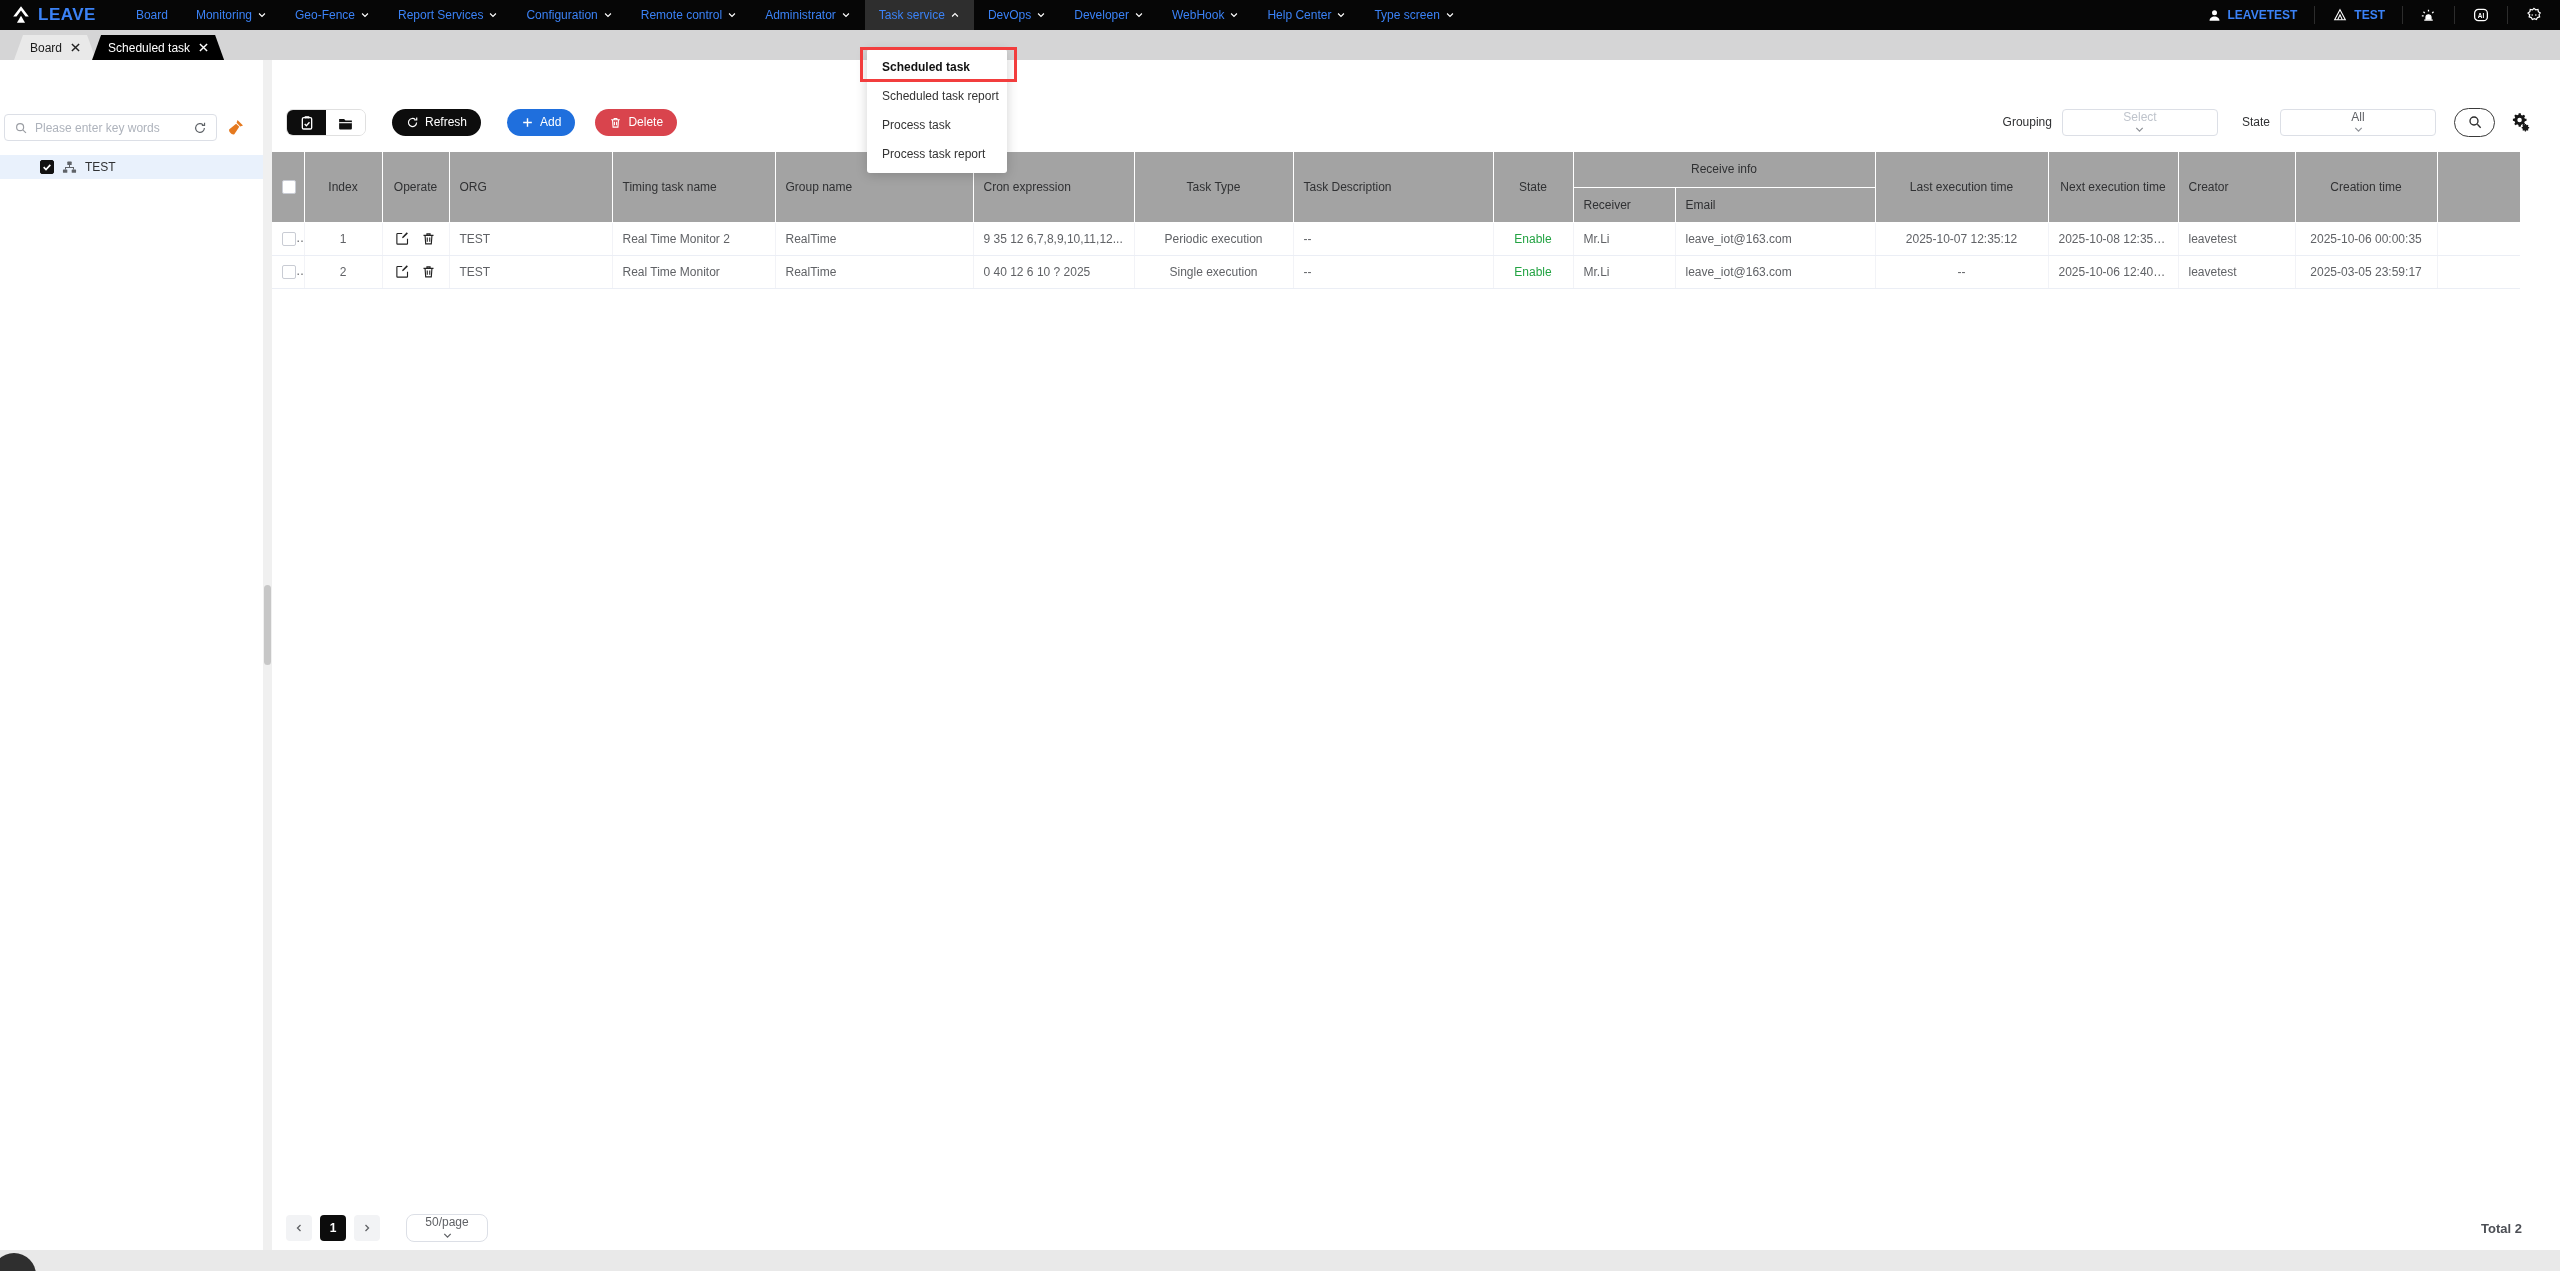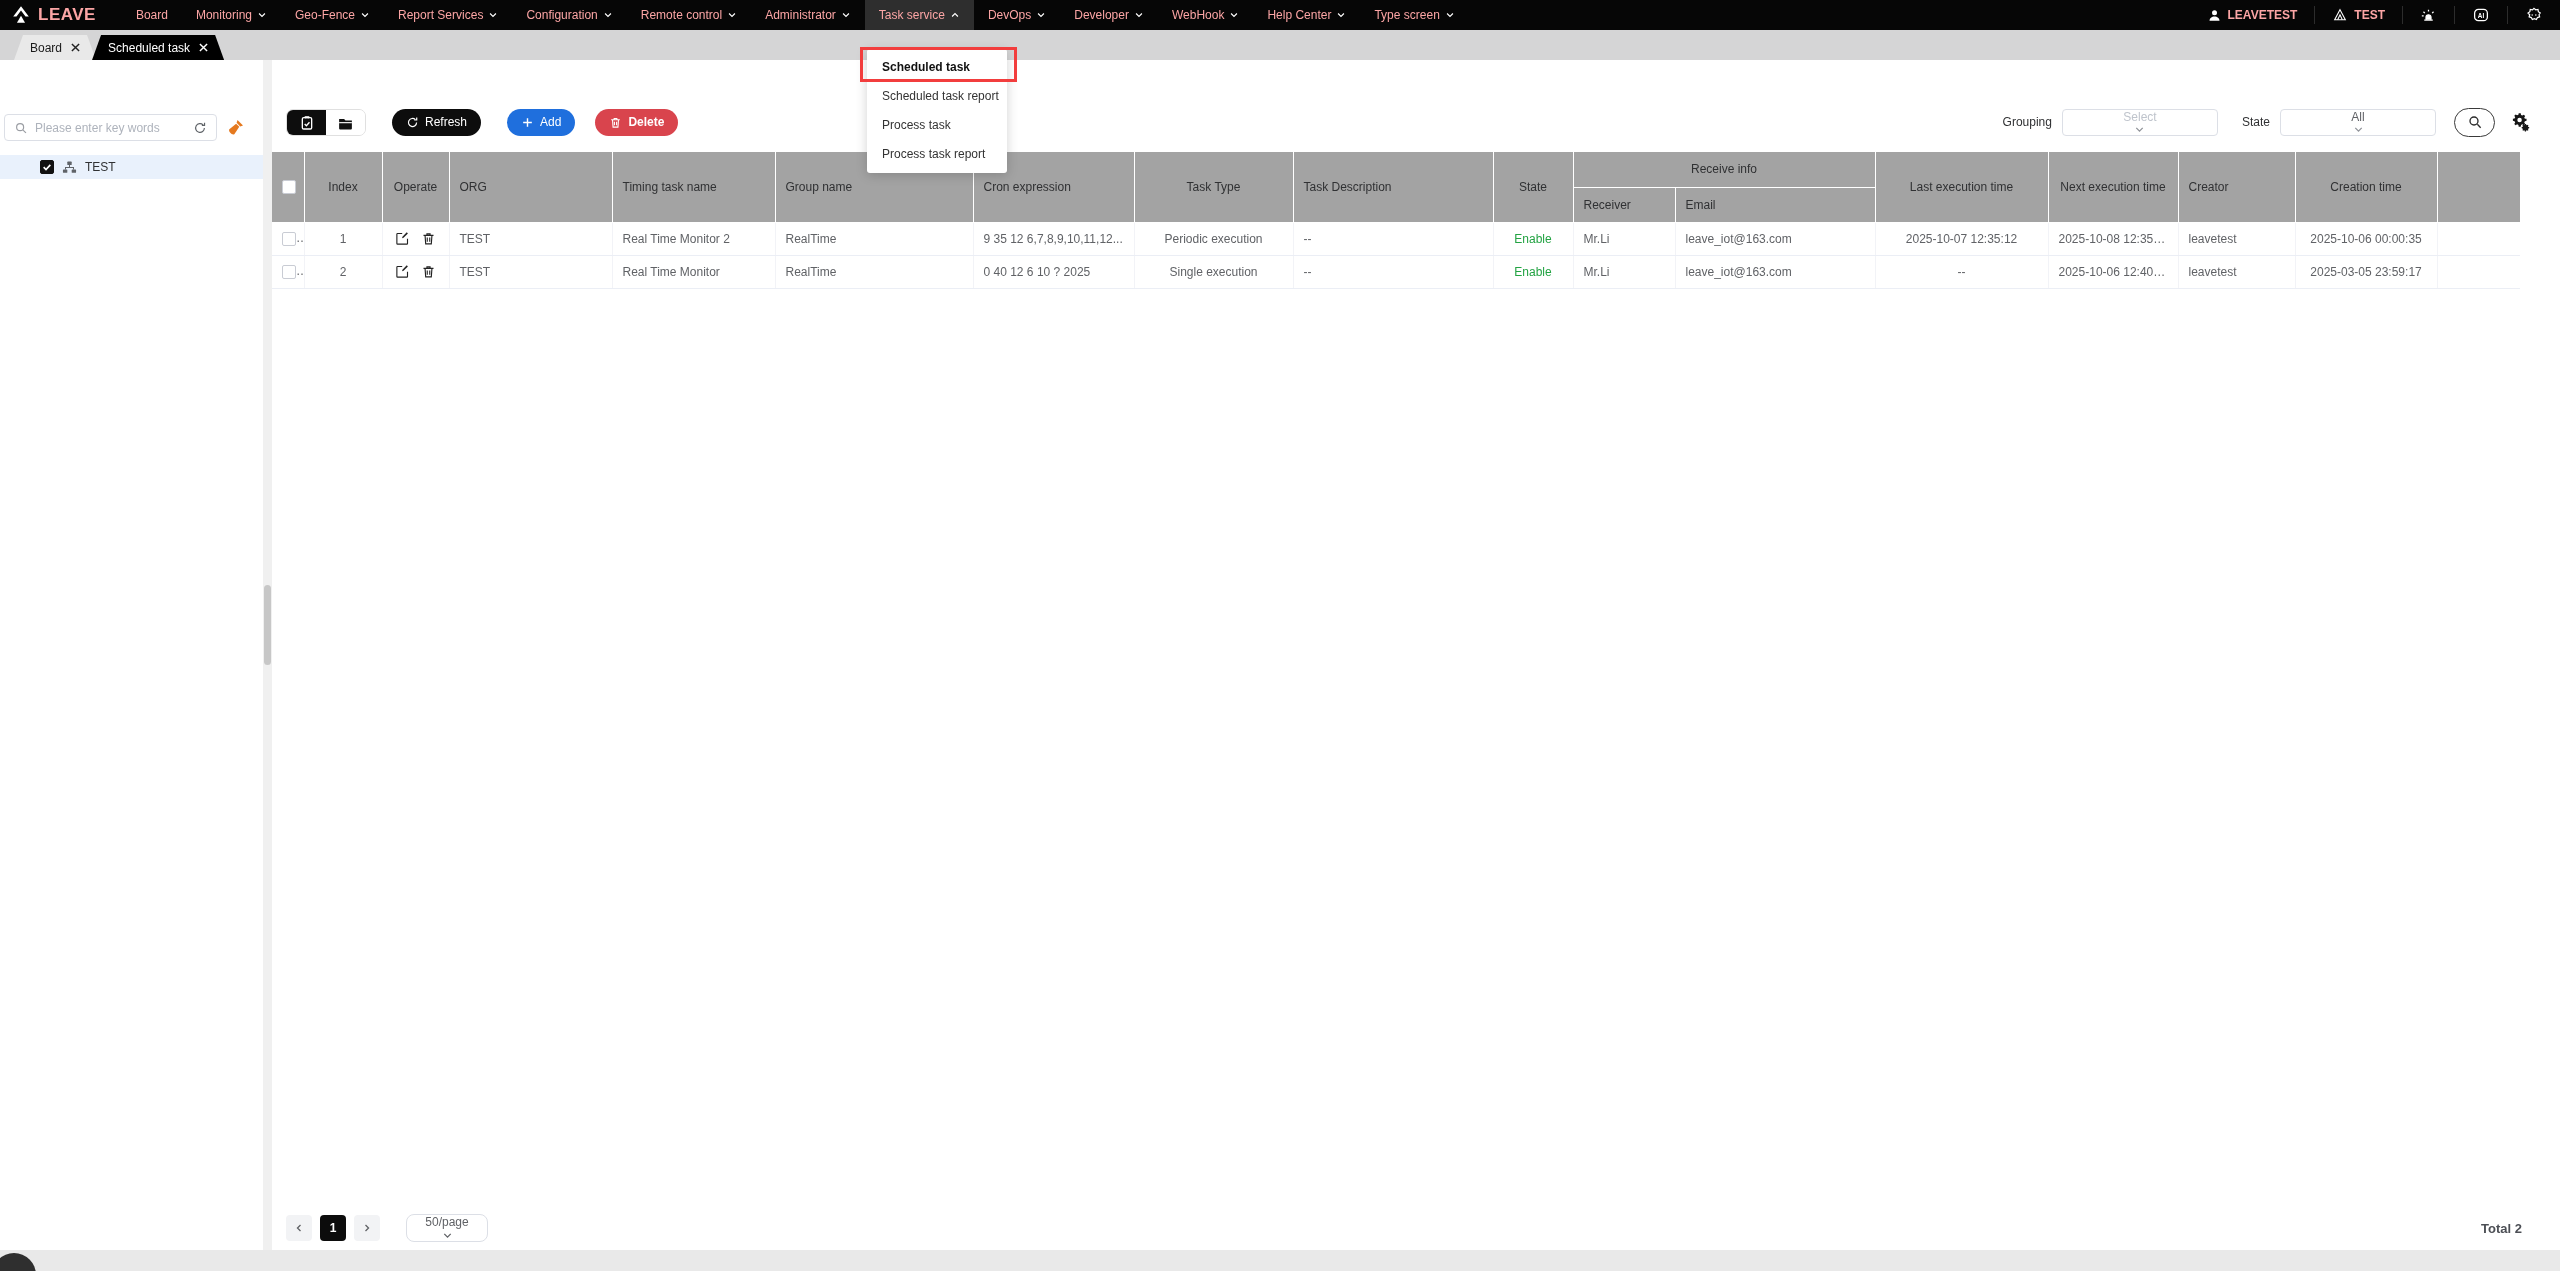--- a/index.html
+++ b/index.html
@@ -1,20 +1,20 @@
 <!DOCTYPE html>
 <html><head>
 <meta charset="utf-8">
 <style>
   * { margin:0; padding:0; box-sizing:border-box; }
   html,body { width:2560px; height:1271px; overflow:hidden; background:#e9e9e9;
     font-family:"Liberation Sans", sans-serif; font-size:12px; color:#303133; }
 
   
-  .topnav { height:30px; background:#060606; display:flex; align-items:center; color:#fca5a5; position:relative; z-index:40;justify-content:center; }
+  .topnav { height:30px; background:#060606; display:flex; align-items:center; color:#3b82f6; position:relative; z-index:40;justify-content:center; }
   .logo { display:flex; align-items:center; gap:6px; padding-left:10px; }
   .logo-text { font-size:17px; font-weight:bold; letter-spacing:.5px; }
   .nav-items { display:flex; margin-left:26px; height:30px; }
   .nav-item { display:flex; align-items:center; gap:5px; padding:0 14px; height:30px; cursor:pointer; white-space:nowrap; }
   .nav-item.active { background:#2e2e2e; }
   .nav-right { margin-left:auto; display:flex; align-items:center; height:30px; }
   .nav-right .grp { display:flex; align-items:center; gap:6px; padding:0 17px; height:18px; border-left:1px solid #2c2c2c; cursor:pointer; }
   .nav-right .grp:first-child { border-left:none; }
   .nav-right b { font-weight:bold; font-size:12px; }
   .chev { display:inline-flex; }
@@ -47,21 +47,21 @@
   
   .main { flex:1; position:relative; background:#fff; border-radius:0 0 10px 0; }
   .toolbar { display:flex; align-items:center; padding:48px 28px 0 14px; height:76px; }
   .seg { display:flex; border:1px solid #e0e0e0; border-radius:7px; overflow:hidden; height:27px; }
   .seg-btn { width:39px; height:27px; display:flex; align-items:center; justify-content:center; cursor:pointer; background:#fff; }
   .seg-btn.on { background:#0d0d0d; }
   .pill { height:27px; border:none; border-radius:14px; display:flex; align-items:center; gap:6px; padding:0 14px;
           color:#fff; font-size:12px; font-family:inherit; cursor:pointer; }
   .pill.dark { background:#0d0d0d; margin-left:26px; }
   .pill.blue { background:#1f6fdd; margin-left:26px; }
-  .pill.red  { background:#d9444d; margin-left:20px;font-weight:bold; }
+  .pill.red  { background:#d9444d; margin-left:20px; }
   .toolbar-right { margin-left:auto; display:flex; align-items:center; gap:10px; }
   .filter-label { color:#303133; }
   .select { height:27px; border:1px solid #dcdfe6; border-radius:4px; background:#fff; display:flex; align-items:center;
             justify-content:space-between; padding:0 10px; cursor:pointer;flex-direction:column; }
   .select .val { color:#606266; }
   .select .val.ph { color:#bfc4cc; }
   .select svg { width:11px; height:11px; }
   .w156 { width:156px; }
   .round-search { width:41px; height:29px; border:1.5px solid #3a3a3a; border-radius:15px; background:#fff;
                   display:flex; align-items:center; justify-content:center; margin-left:8px; cursor:pointer; }

